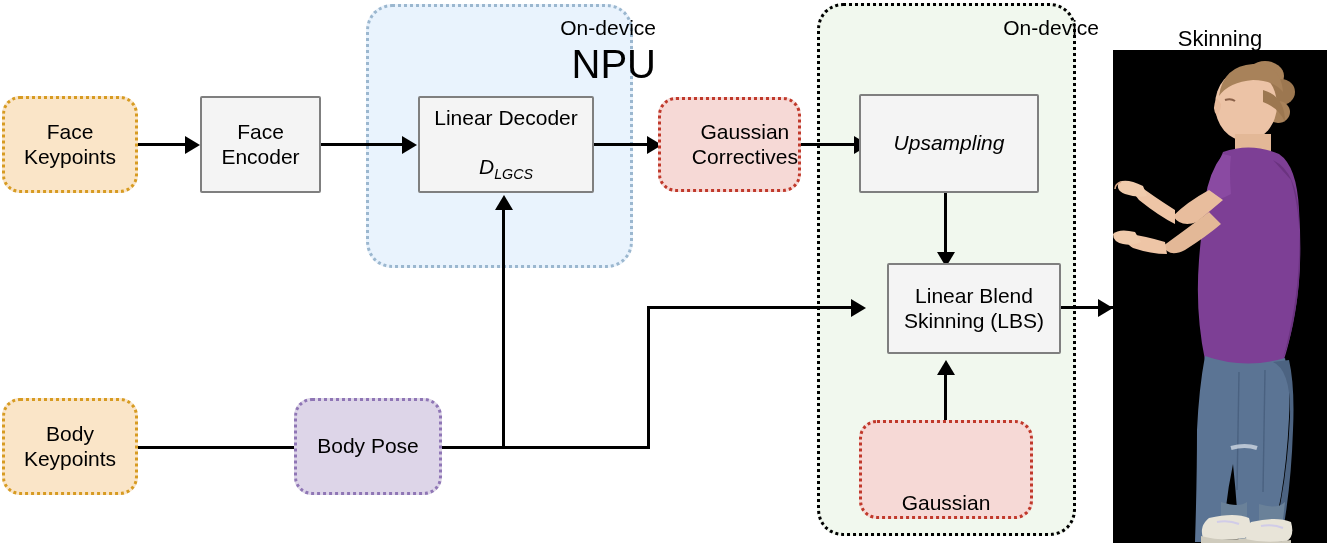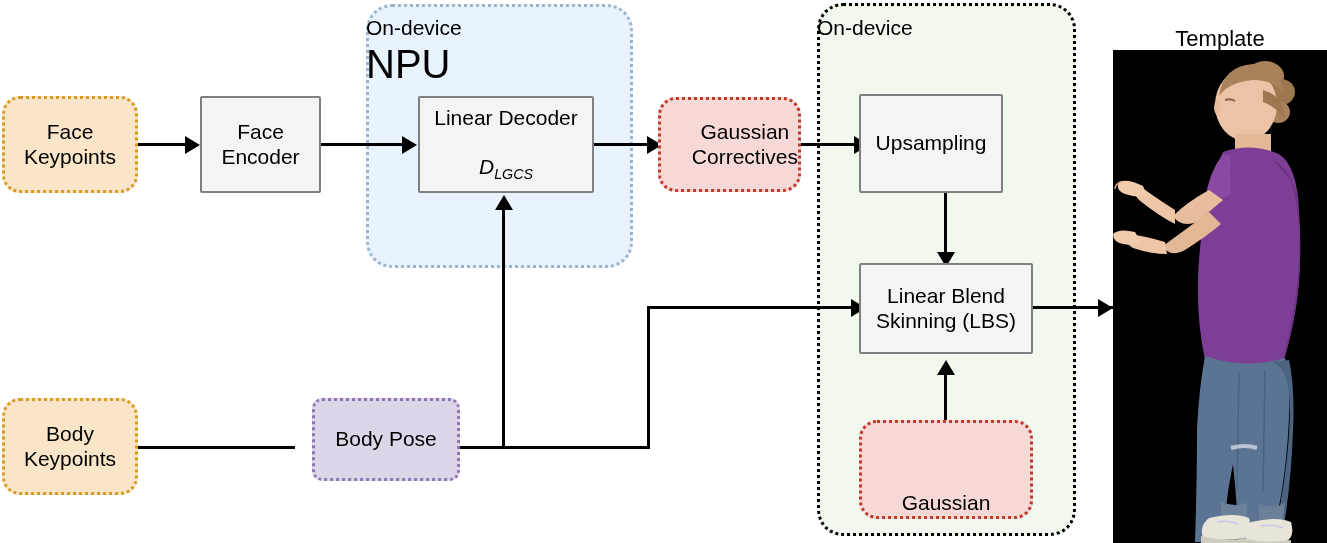--- a/index.html
+++ b/index.html
@@ -37,24 +37,25 @@
   .region-npu {
     background: #e9f3fd;
     border: 3px dotted #9bb7cf;
   }
   .region-gpu {
     background: #f1f8ee;
     border: 3.5px dotted #000000;
   }
   .region-label {
     position: absolute;
-    text-align: left;
+    text-align: right;
     color: #000000;
     left: 0;
     right: 0;
+    padding-left: 23px;
   }
   .region-label .sub {
     display: block;
     font-size: 21px;
     line-height: 1.15;
   }
   .region-label .main {
     display: block;
     font-size: 40px;
     line-height: 1.2;
@@ -192,43 +193,43 @@
     <span style="font-style:italic;">
       <span>D</span><sub>LGCS</sub>
     </span>
   </div>
 
   <div class="node box-red" style="left:658px; top:97px; width:143px; height:95px;">
     <span>Gaussian
 Correctives</span>
   </div>
 
-  <div class="node box-grey" style="left:859px; top:94px; width:144px; height:99px;">
+  <div class="node box-grey" style="left:859px; top:94px; width:180px; height:99px;font-style:italic;">
     <span>Upsampling</span>
   </div>
 
-  <div class="node box-grey" style="left:859px; top:263px; width:174px; height:91px;text-align:center;">
+  <div class="node box-grey" style="left:887px; top:263px; width:174px; height:91px;text-align:center;">
     <span>Linear Blend
 Skinning (LBS)</span>
   </div>
 
   <div class="node box-red" style="left:859px; top:420px; width:174px; height:99px; flex-direction:column;">
     <span>Gaussian</span>
   </div>
 
   <div class="node box-orange" style="left:2px; top:398px; width:136px; height:97px;">
     <span>Body
 Keypoints</span>
   </div>
 
-  <div class="node box-purple" style="left:312px; top:398px; width:148px; height:83px;border-radius:10px;">
+  <div class="node box-purple" style="left:294px; top:398px; width:148px; height:97px;">
     <span>Body Pose</span>
   </div>
 
-  <div class="render-title" style="left:1113px; top:26px; width:214px;">Template</div>
+  <div class="render-title" style="left:1113px; top:26px; width:214px;">Skinning</div>
 
   <div class="render-frame" style="left:1113px; top:50px; width:214px; height:493px;">
     <svg width="214" height="493" viewBox="0 0 214 493">
       <rect x="0" y="0" width="214" height="493" fill="#000000"></rect>
 
       <ellipse cx="152" cy="26" rx="19" ry="15" fill="#a8825a"></ellipse>
       <ellipse cx="168" cy="42" rx="14" ry="13" fill="#9c7750"></ellipse>
       <ellipse cx="165" cy="62" rx="12" ry="11" fill="#a8825a"></ellipse>
 
       <ellipse cx="133" cy="55" rx="31" ry="36" fill="#ecc3a6"></ellipse>

